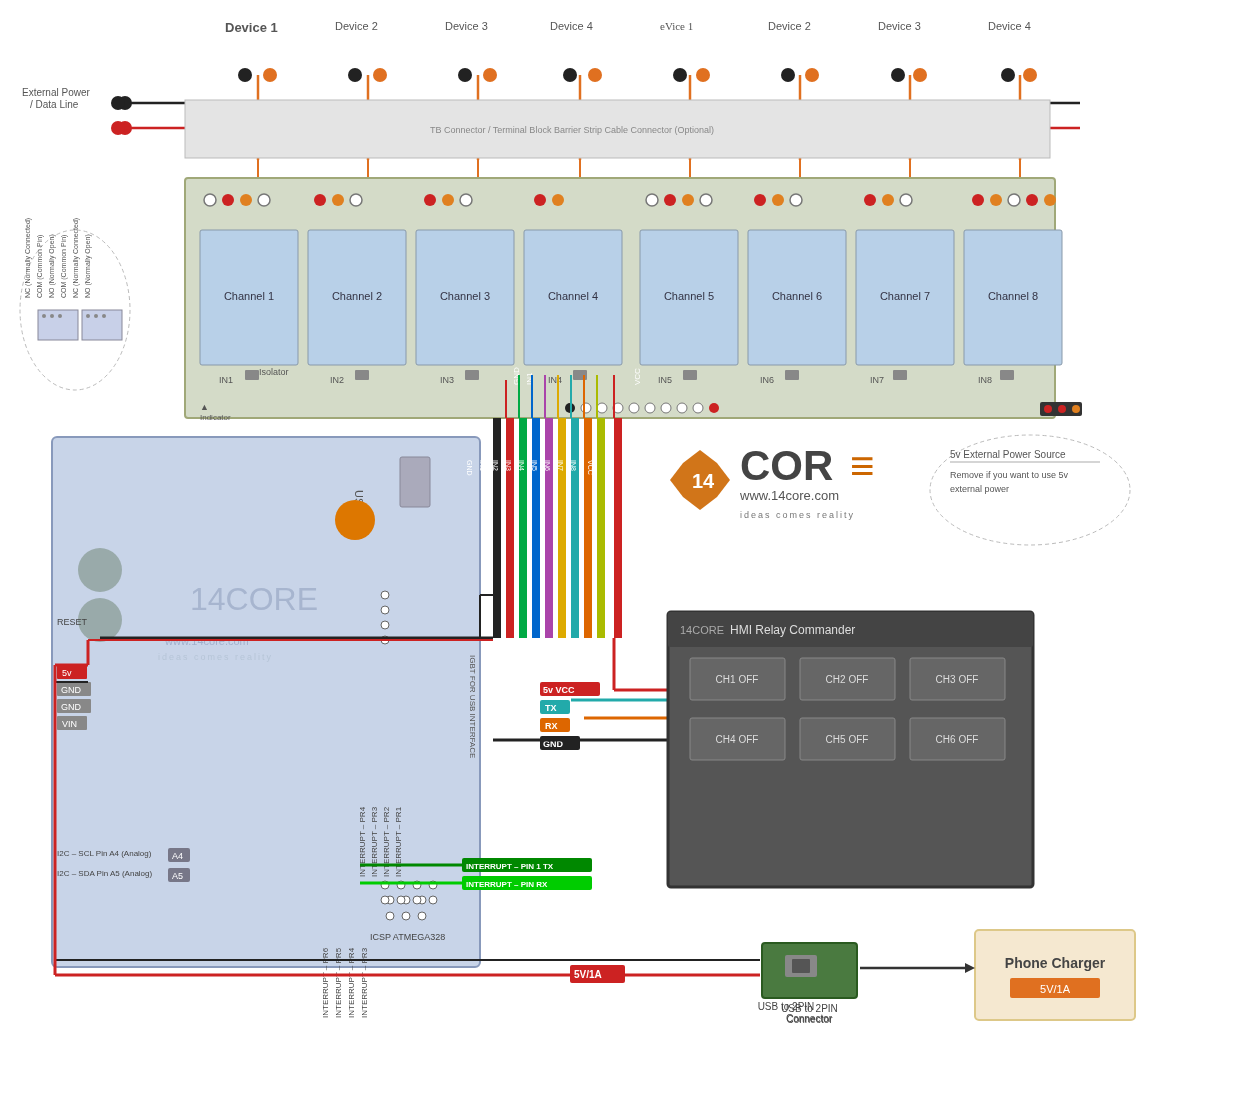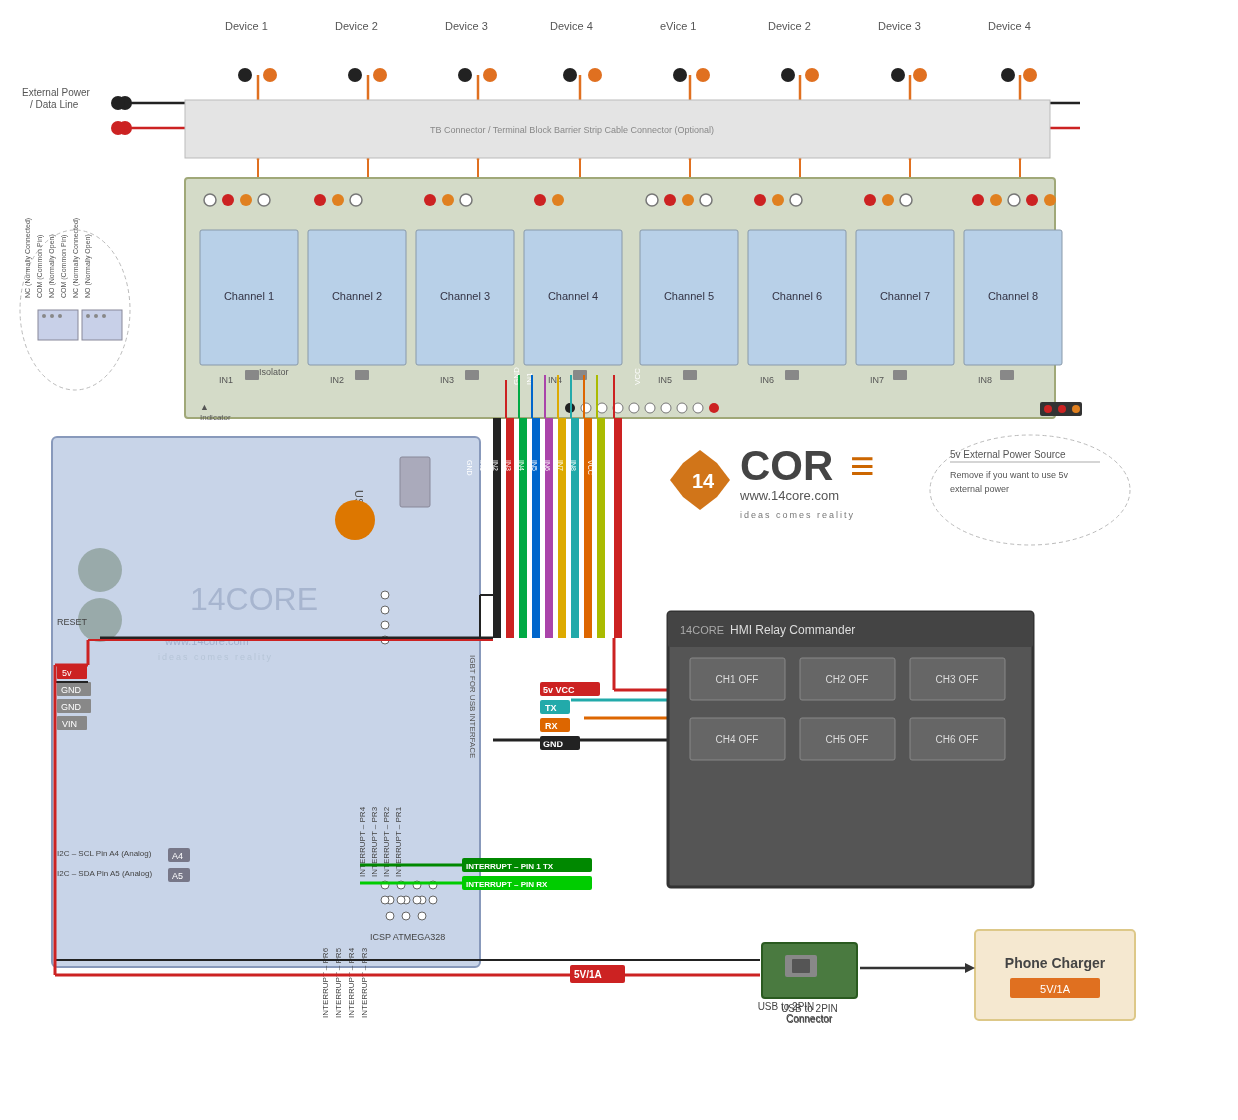--- a/index.html
+++ b/index.html
@@ -412,24 +412,24 @@
     <line x1="571" y1="418" x2="571" y2="375" stroke="#22aaaa" stroke-width="2"></line>
     <line x1="584" y1="418" x2="584" y2="375" stroke="#dd6600" stroke-width="2"></line>
     <line x1="597" y1="418" x2="597" y2="375" stroke="#aabb00" stroke-width="2"></line>
     <line x1="614" y1="418" x2="614" y2="375" stroke="#cc2222" stroke-width="2"></line>
 
     <line x1="480" y1="638" x2="480" y2="595" stroke="#222" stroke-width="2"></line>
     <line x1="480" y1="595" x2="493" y2="595" stroke="#222" stroke-width="2"></line>
 
   </svg>
 
-  <div style="position:absolute;top:20px;left:225px;font-size:11px;color:#555;">Device 1</div>
+  <div style="position:absolute;top:20px;left:225px;font-size:13px;color:#555;font-weight:bold;">Device 1</div>
   <div style="position:absolute;top:20px;left:335px;font-size:11px;color:#555;">Device 2</div>
   <div style="position:absolute;top:20px;left:445px;font-size:11px;color:#555;">Device 3</div>
   <div style="position:absolute;top:20px;left:550px;font-size:11px;color:#555;">Device 4</div>
-  <div style="position:absolute;top:20px;left:660px;font-size:11px;color:#555;">eVice 1</div>
+  <div style="position:absolute;top:20px;left:660px;font-size:11px;color:#555;font-family:Liberation Serif, serif;">eVice 1</div>
   <div style="position:absolute;top:20px;left:768px;font-size:11px;color:#555;">Device 2</div>
   <div style="position:absolute;top:20px;left:878px;font-size:11px;color:#555;">Device 3</div>
   <div style="position:absolute;top:20px;left:988px;font-size:11px;color:#555;">Device 4</div>
 
   <div style="position:absolute;top:1003px;left:762px;font-size:10px;color:#444;text-align:center;width:95px;">USB to 2PIN<br>Connector</div>
 
 </div>
 
 </body></html>

